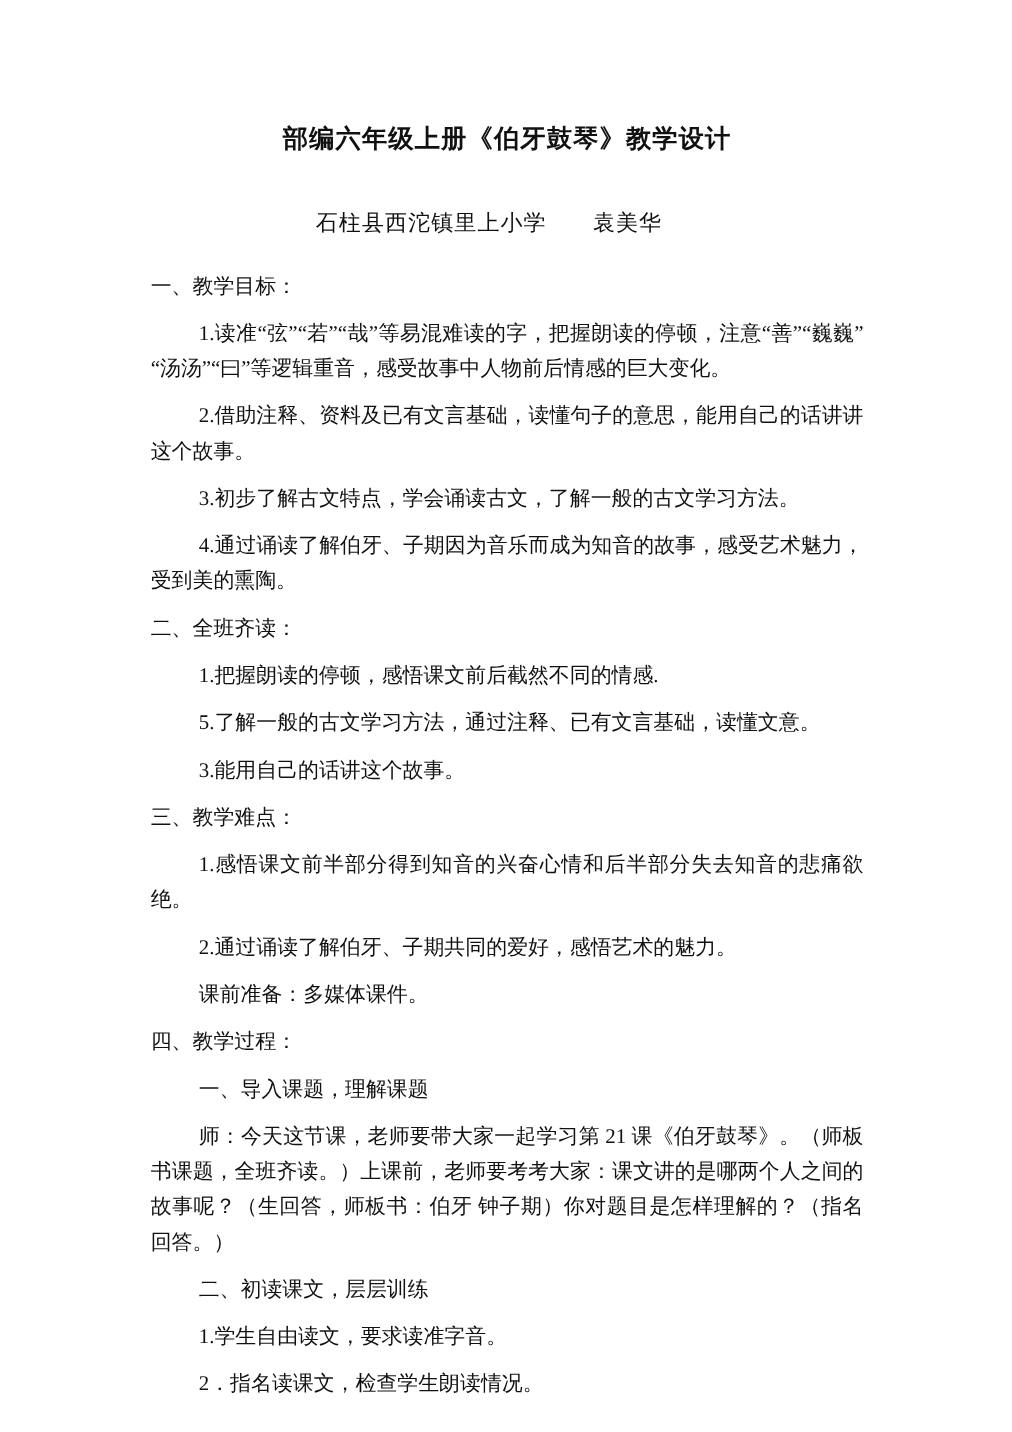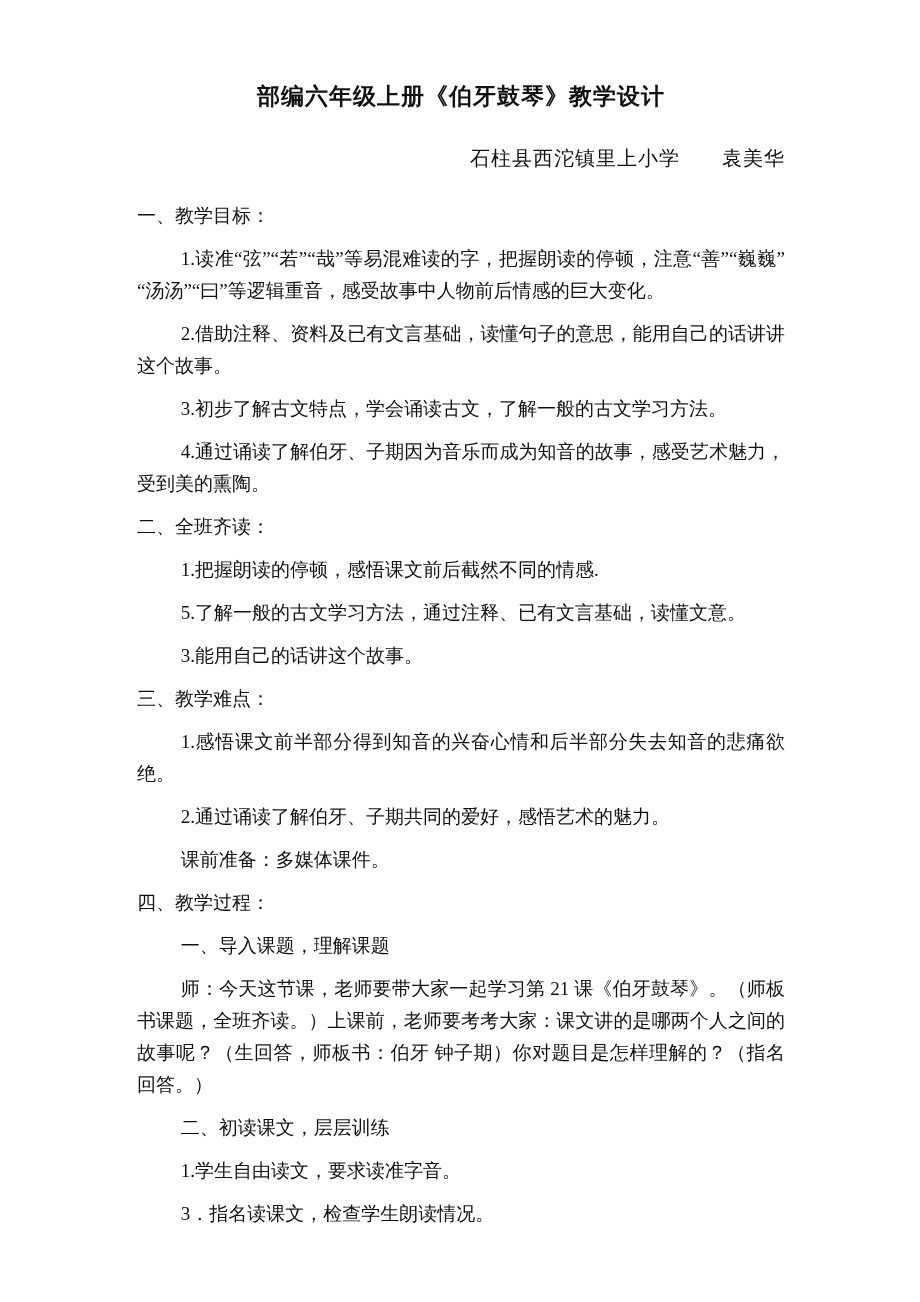--- a/index.html
+++ b/index.html
@@ -9,33 +9,33 @@
   }
   .page {
     position: relative;
     width: 920px;
     height: 1302px;
     background: #ffffff;
     overflow: hidden;
     font-family: "Liberation Serif", "DejaVu Serif", serif;
     color: #111111;
     box-sizing: border-box;
-    padding: 80px 135px 0 137px;
+    padding: 110px 135px 0 137px;
   }
   .doc-title {
     text-align: center;
     font-size: 23px;
     font-weight: bold;
     line-height: 34px;
     letter-spacing: 1px;
     white-space: nowrap;
   }
   .doc-subtitle {
-    margin-top: 32px;
-    text-align: right;
+    margin-top: 47px;
+    text-align: left;
     font-size: 20px;
     line-height: 24px;
     letter-spacing: 1px;
     padding-left: 150px; 
     white-space: nowrap;
   }
   .doc-subtitle .gap {
     display: inline-block;
     width: 2.1em;
   }
@@ -78,16 +78,16 @@
     <p class="ind">3.能用自己的话讲这个故事。</p>
     <p class="sec">三、教学难点：</p>
     <p class="ind">1.感悟课文前半部分得到知音的兴奋心情和后半部分失去知音的悲痛欲绝。</p>
     <p class="ind">2.通过诵读了解伯牙、子期共同的爱好，感悟艺术的魅力。</p>
     <p class="ind">课前准备：多媒体课件。</p>
     <p class="sec">四、教学过程：</p>
     <p class="ind">一、导入课题，理解课题</p>
     <p class="ind">师：今天这节课，老师要带大家一起学习第 21 课《伯牙鼓琴》。（师板书课题，全班齐读。）上课前，老师要考考大家：课文讲的是哪两个人之间的故事呢？（生回答，师板书：伯牙 钟子期）你对题目是怎样理解的？（指名回答。）</p>
     <p class="ind">二、初读课文，层层训练</p>
     <p class="ind">1.学生自由读文，要求读准字音。</p>
-    <p class="ind">3．指名读课文，检查学生朗读情况。</p>
+    <p class="ind">2．指名读课文，检查学生朗读情况。</p>
   </div>
 
 </div>
 
 </body></html>

